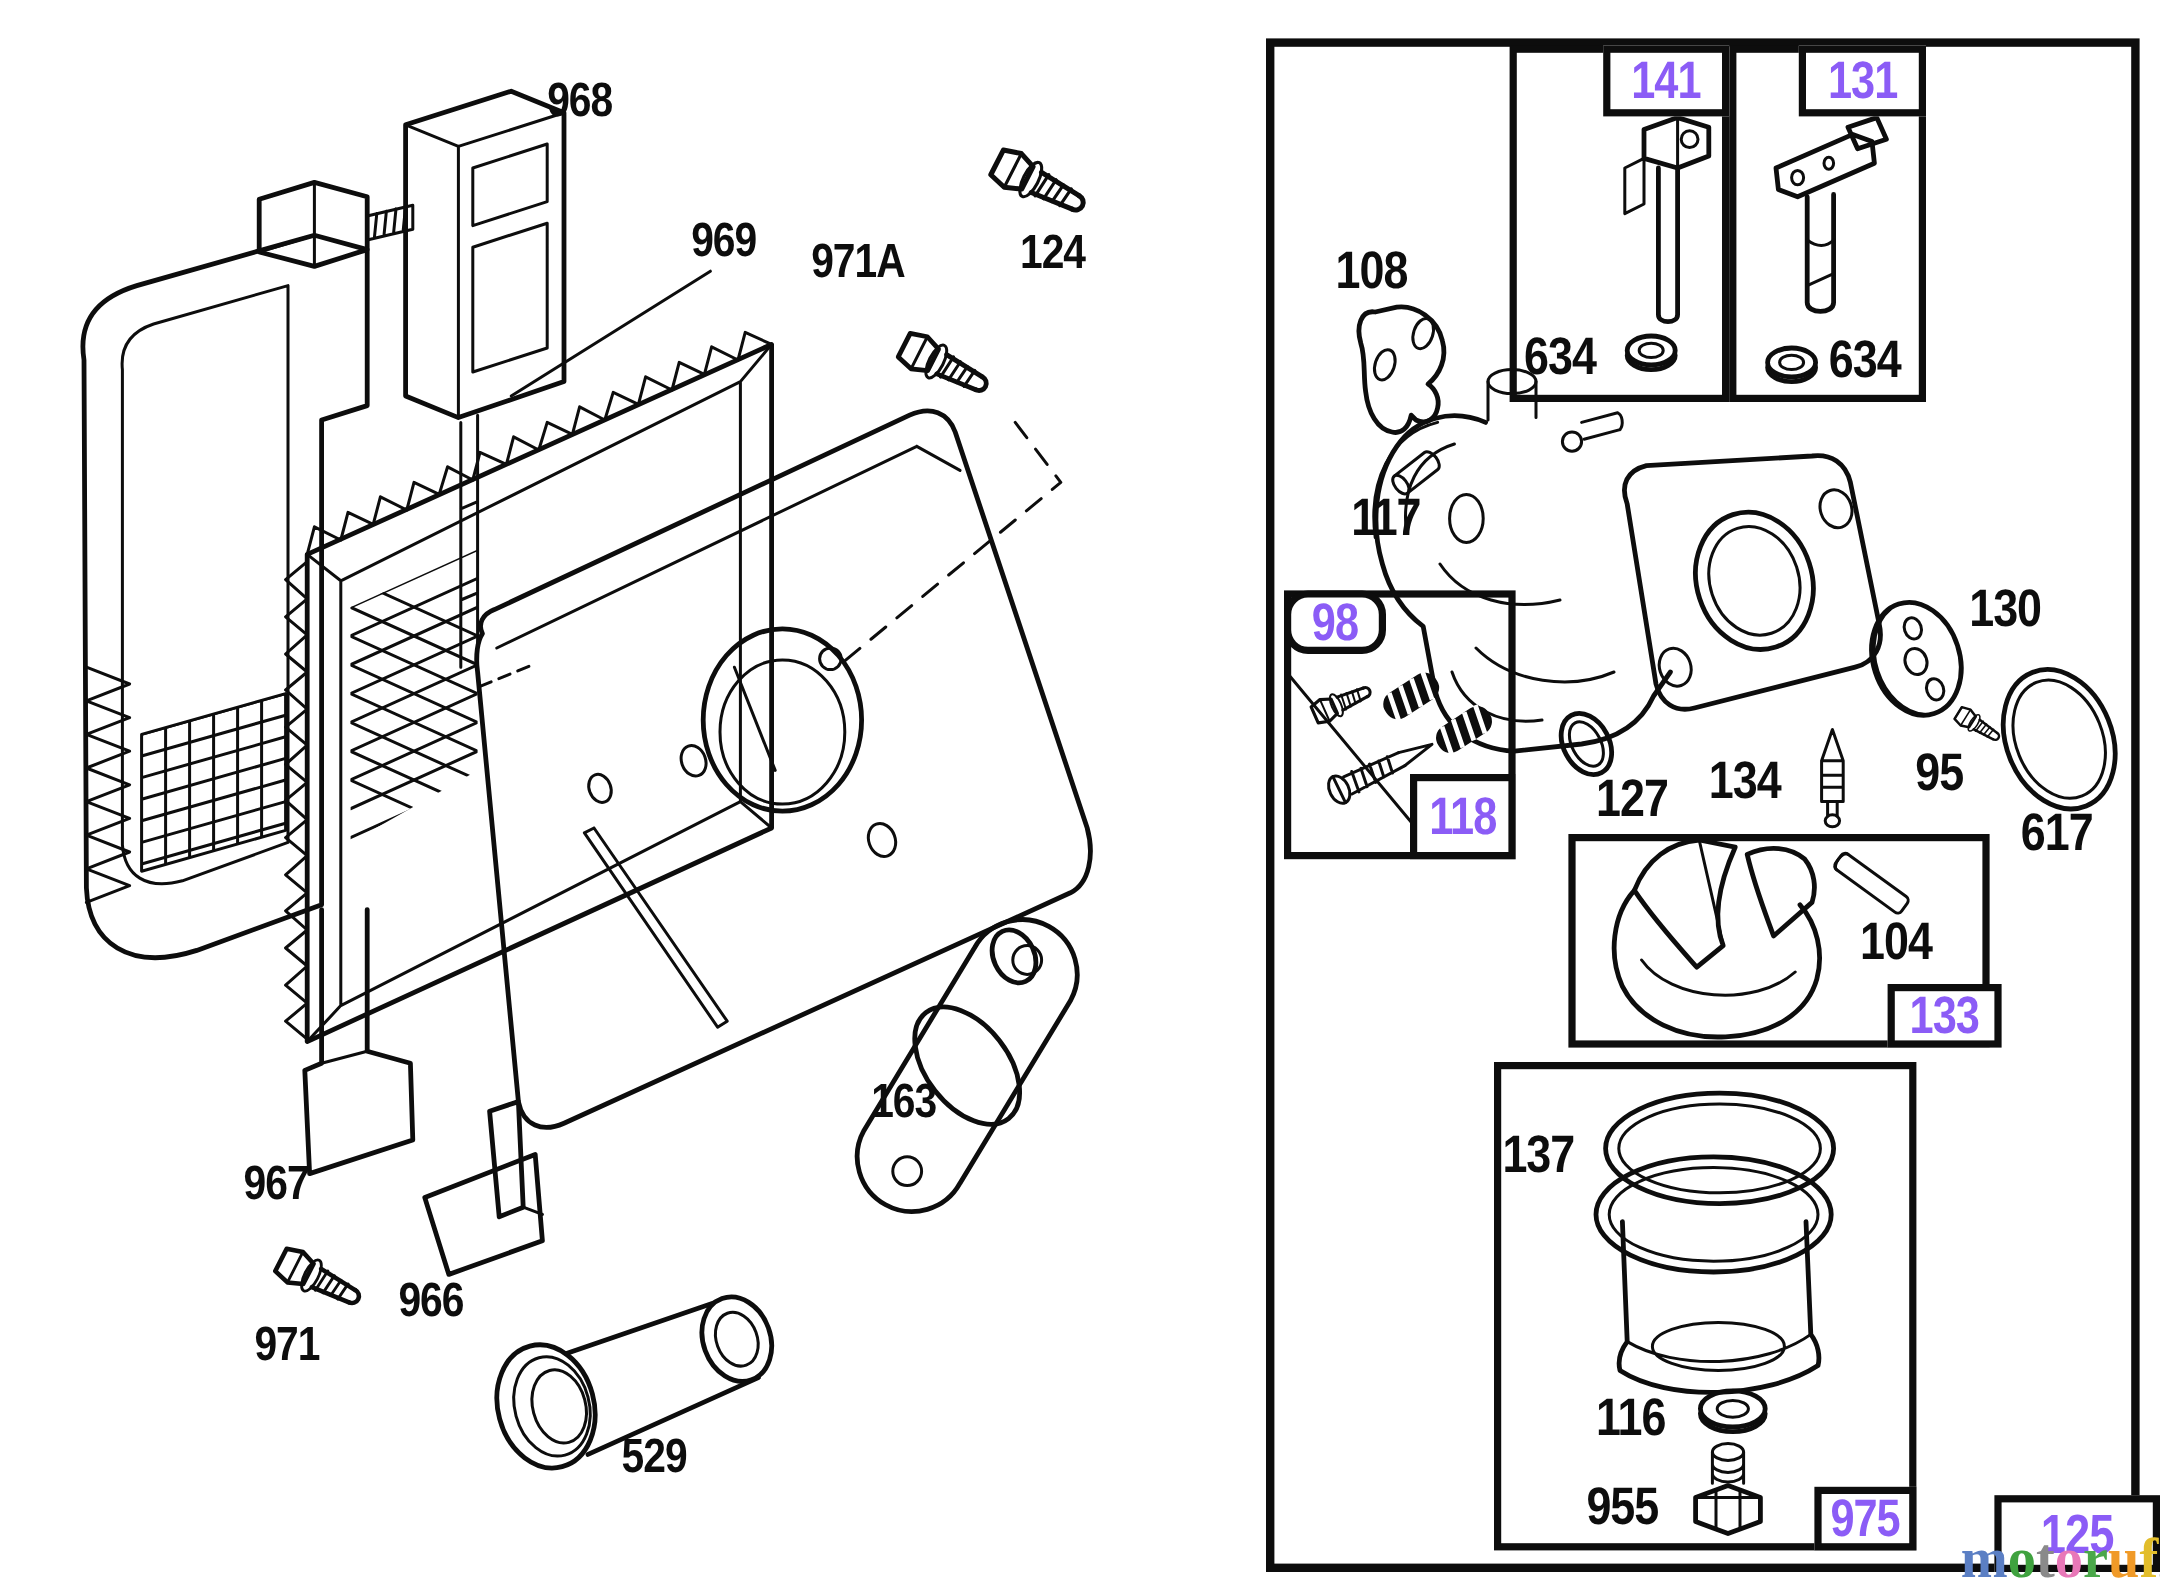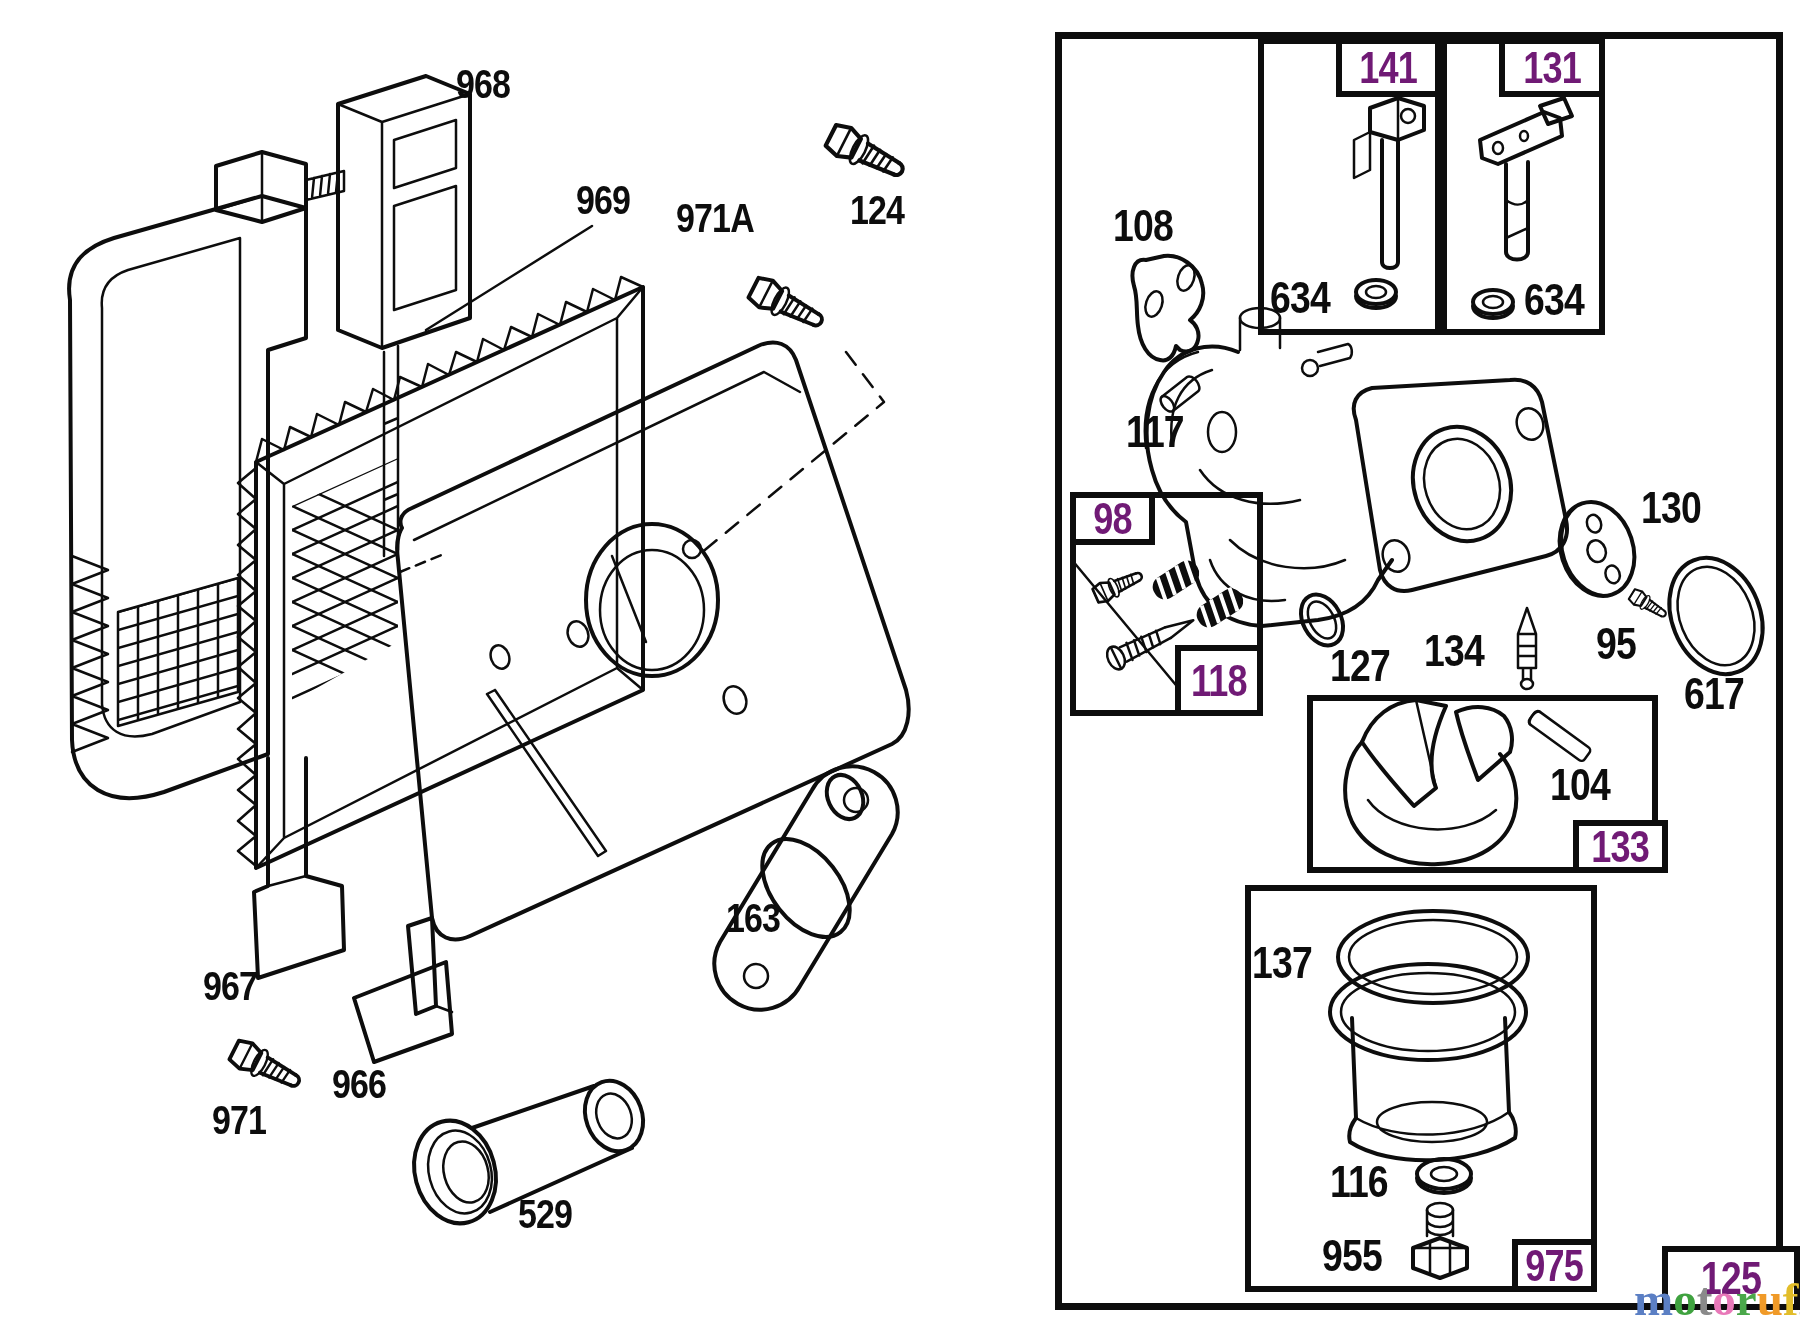--- a/index.html
+++ b/index.html
@@ -9,21 +9,21 @@
   .ln{fill:none;stroke:#0d0d0d;stroke-width:4;stroke-linejoin:round;stroke-linecap:round;}
   .ln2{fill:none;stroke:#0d0d0d;stroke-width:2.5;stroke-linejoin:round;stroke-linecap:round;}
   .fillb{fill:#0d0d0d;stroke:none;}
   .pn{position:absolute;font-weight:800;color:#0d0d0d;line-height:1;white-space:nowrap;
       transform:scaleX(.85);transform-origin:left top;letter-spacing:-1px;}
   .pn-r{font-size:44px;}
   .pn-l{font-size:40px;}
   .obox{position:absolute;border:6px solid #0d0d0d;box-sizing:border-box;background:transparent;}
   .bigbox{position:absolute;border:7px solid #0d0d0d;box-sizing:border-box;}
   .lbox{position:absolute;border:6px solid #0d0d0d;box-sizing:border-box;background:#ffffff;
-        display:flex;align-items:center;justify-content:center;font-weight:800;color:#701a75;}
+        display:flex;align-items:center;justify-content:center;font-weight:800;color:#8b5cf6;}
   .lbox span{transform:scaleX(.82);letter-spacing:-1px;}
   .t44{font-size:44px;} .t46{font-size:46px;}
   #watermark{position:absolute;left:1634px;top:1276px;font-family:"Liberation Serif", serif;
              font-weight:700;font-size:47px;line-height:1;white-space:nowrap;}
   .wl0{color:#5b7fc4;} .wl1{color:#3fa23f;} .wl2{color:#8a8a8a;} .wl3{color:#e878b8;}
   .wl4{color:#4aa84a;} .wl5{color:#f09a28;} .wl6{color:#e2bd2a;}
   .wsuf{color:#c9c9c9;font-size:20px;}
 </style>
 </head>
 <body>
@@ -265,21 +265,21 @@
   <div class="obox" style="left:1070px;top:492px;width:193px;height:224px;"></div>
   <div class="obox" style="left:1307px;top:695px;width:351px;height:178px;"></div>
   <div class="obox" style="left:1245px;top:885px;width:352px;height:407px;"></div>
 
   <div class="lbox t44" style="left:1336px;top:38px;width:105px;height:59px;">
       <span>141</span>
     </div>
   <div class="lbox t44" style="left:1499px;top:38px;width:106px;height:59px;justify-content:center;">
       <span>131</span>
     </div>
-  <div class="lbox t44" style="left:1070px;top:492px;width:85px;height:53px;">
+  <div class="lbox t44" style="left:1070px;top:492px;width:85px;height:53px;border-radius:20px;">
       <span>98</span>
     </div>
   <div class="lbox t44" style="left:1175px;top:645px;width:88px;height:71px;">
       <span>118</span>
     </div>
   <div class="lbox t44" style="left:1563px;top:820px;width:95px;height:53px;margin-left:10px;">
       <span>133</span>
     </div>
   <div class="lbox t44" style="left:1512px;top:1239px;width:85px;height:53px;text-align:right;">
       <span>975</span>

